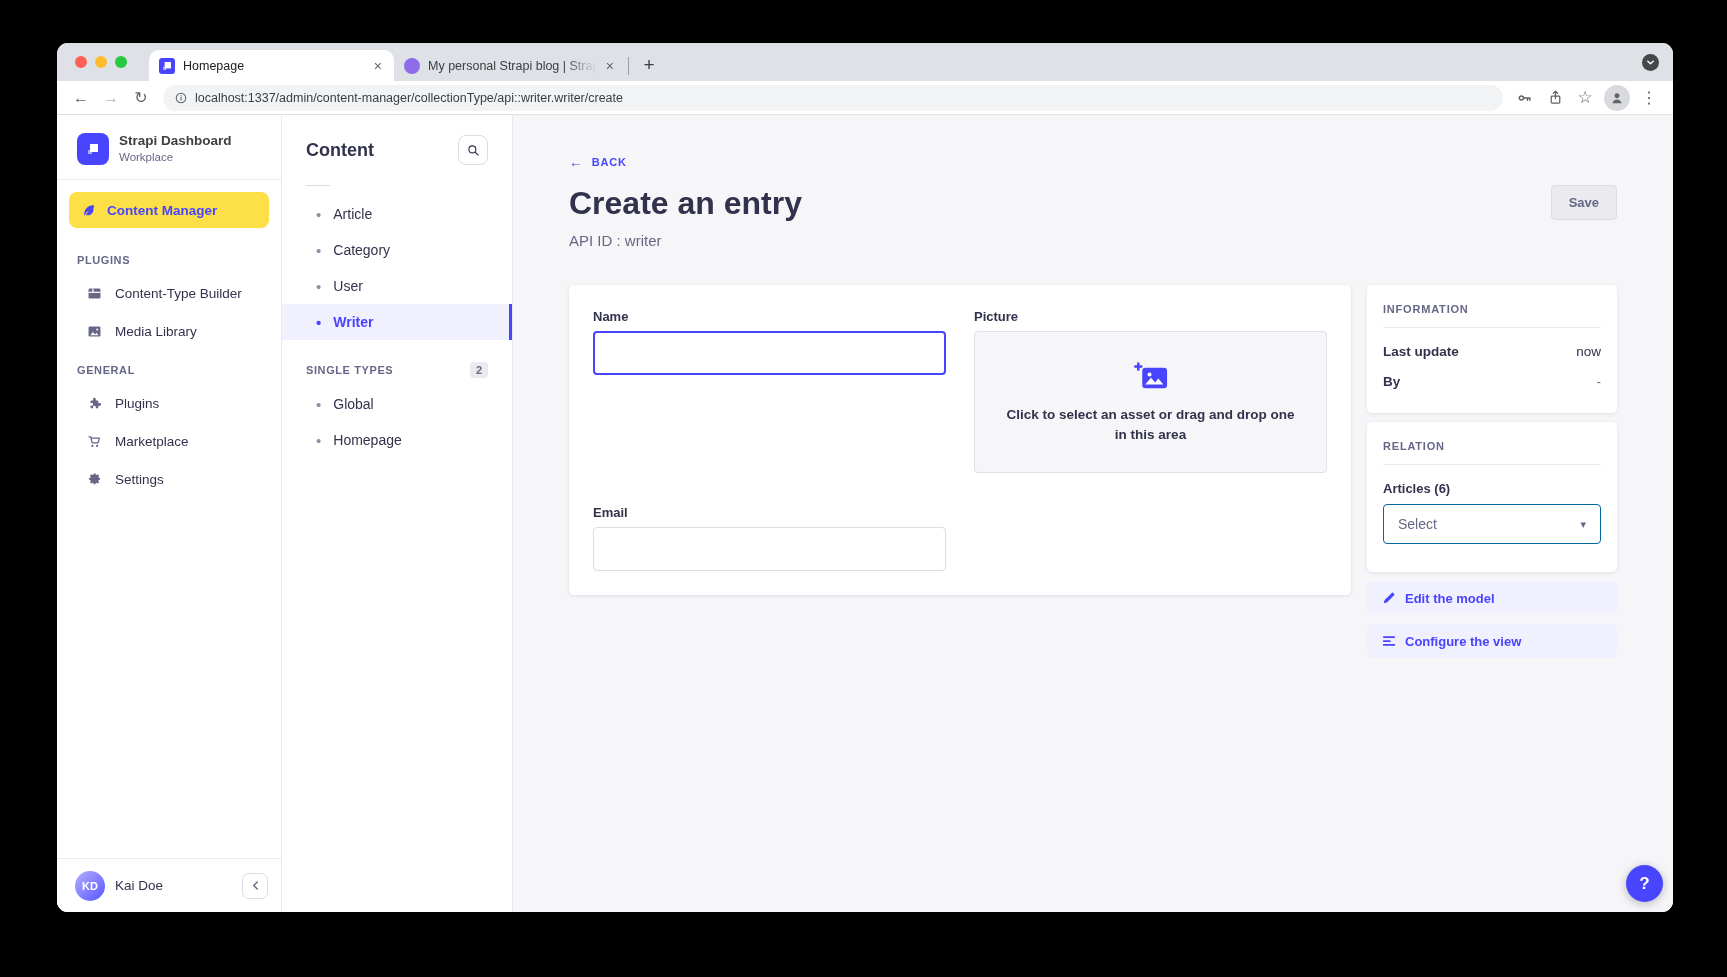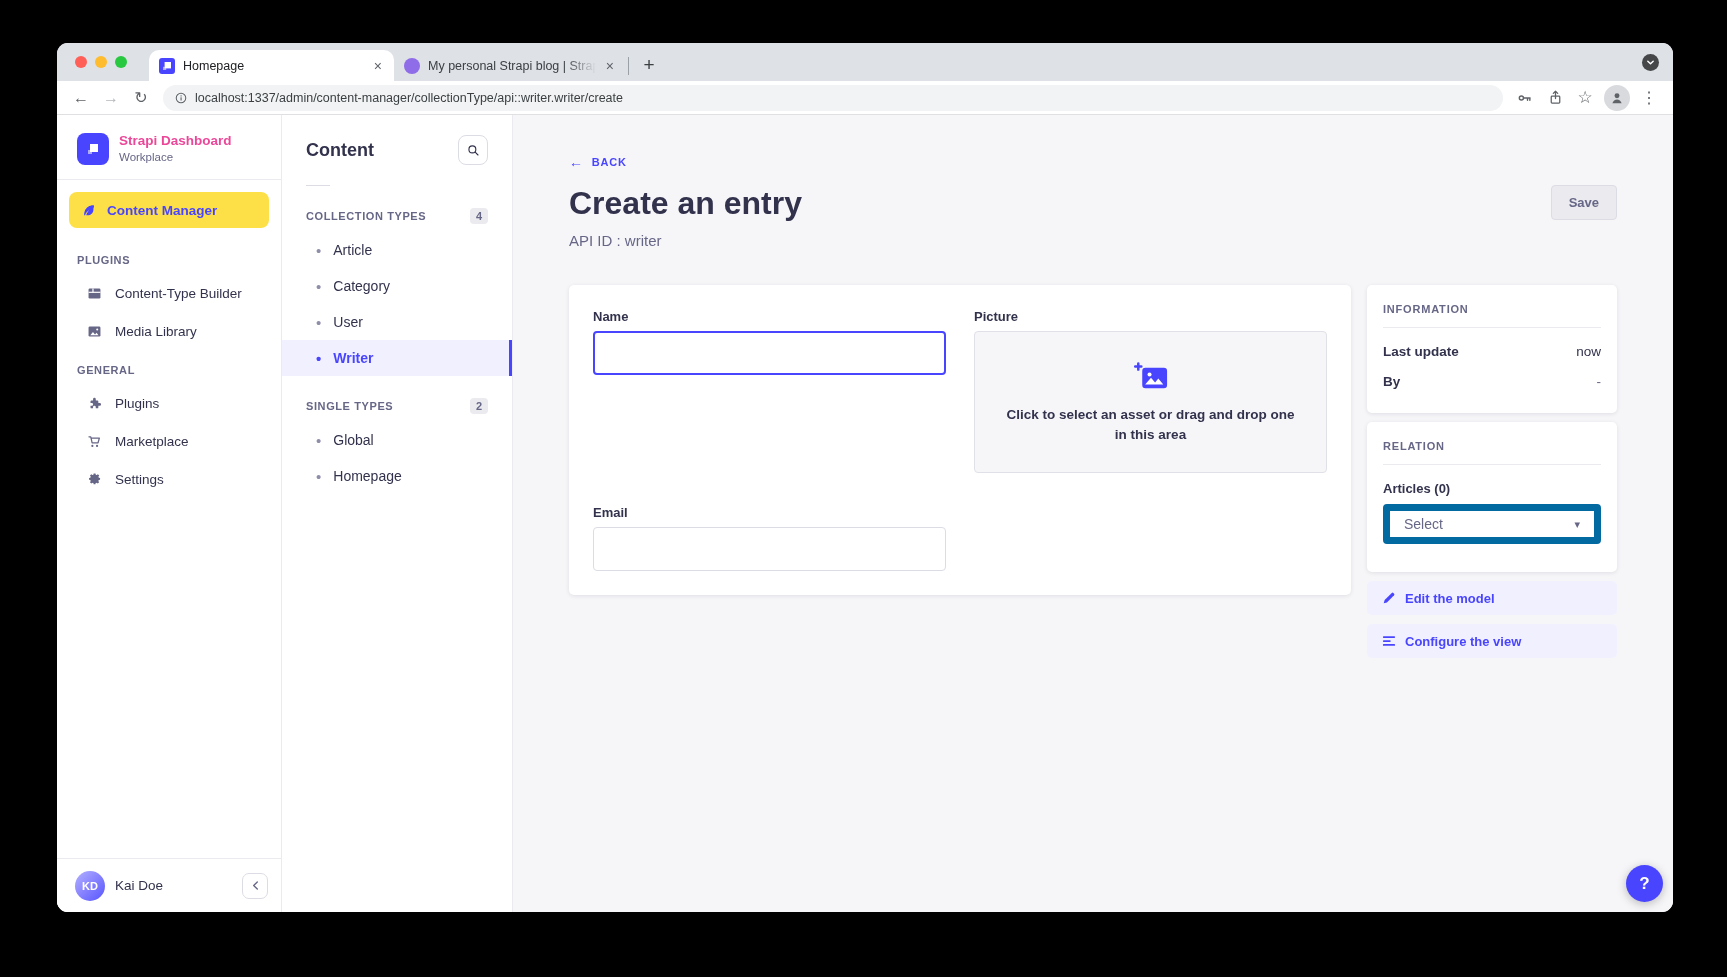--- a/index.html
+++ b/index.html
@@ -31,21 +31,21 @@
   .omnibox .url { font-size:12.5px; color:#3c4043; white-space:nowrap; }
   .avatar-chrome { width:26px; height:26px; border-radius:50%; background:#d8dade; display:flex; align-items:center; justify-content:center; margin:0 3px; }
 
   
   .app { flex:1; display:flex; min-height:0; background:#f6f6f9; }
 
   
   .nav { width:225px; background:#fff; border-right:1px solid #eaeaef; display:flex; flex-direction:column; flex:0 0 auto; }
   .brand { display:flex; gap:10px; padding:18px 20px 14px; align-items:flex-start; }
   .brand-logo { width:32px; height:32px; border-radius:8px; background:#4945ff; flex:0 0 auto; display:flex; align-items:center; justify-content:center; }
-  .brand-name { font-size:13.5px; font-weight:bold; color:#ec4899; line-height:1.2; }
+  .brand-name { font-size:13.5px; font-weight:bold; color:#404040; line-height:1.2; }
   .brand-sub { font-size:11.5px; color:#666687; margin-top:2px; }
   .nav-divider { border:none; border-top:1px solid #eaeaef; }
   .cm-item { margin:12px; height:36px; border-radius:8px; background:#fde047; color:#4945ff; display:flex; align-items:center; gap:10px; padding:0 10px; font-size:13.5px; font-weight:bold; }
   .nav-section { padding:14px 20px 8px; font-size:11px; font-weight:bold; letter-spacing:.6px; color:#666687; }
   .nav-item { height:38px; padding:0 28px; display:flex; align-items:center; gap:12px; font-size:13.5px; color:#32324d; }
   .nav-item .ico, .cm-item .ico { width:18px; height:18px; display:flex; align-items:center; justify-content:center; flex:0 0 auto; font-size:16px; color:#666687; }
   .nav-spacer { flex:1; }
   .user-row { border-top:1px solid #eaeaef; height:54px; display:flex; align-items:center; gap:10px; padding:0 13px 0 18px; }
   .user-avatar { width:30px; height:30px; border-radius:50%; background:linear-gradient(135deg,#b3b0ff 0%,#5854ff 100%); color:#fff; font-size:11px; font-weight:bold; display:flex; align-items:center; justify-content:center; }
   .user-name { font-size:13.5px; color:#32324d; }
@@ -85,21 +85,21 @@
 
   .right-col { width:250px; flex:0 0 auto; display:flex; flex-direction:column; gap:9px; }
   .panel { background:#fff; border-radius:5px; box-shadow:0 1px 4px rgba(33,33,52,.1); padding:18px 16px 22px; }
   .panel-title { font-size:11px; font-weight:bold; letter-spacing:.8px; color:#666687; }
   .panel-divider { border:none; border-top:1px solid #eaeaef; margin:12px 0 16px; }
   .kv-row { display:flex; justify-content:space-between; align-items:center; margin-bottom:15px;text-align:right; }
   .kv-row:last-child { margin-bottom:2px; }
   .kv-label { font-size:13.5px; font-weight:bold; color:#32324d; }
   .kv-value { font-size:13.5px; color:#32324d; }
   .rel-label { font-size:13px; font-weight:bold; color:#32324d; margin-bottom:8px; }
-  .select-box { height:40px; border:7px solid #0369a1; border-radius:4px; background:#fff; display:flex; align-items:center; justify-content:space-between; padding:0 14px; margin-bottom:6px; }
+  .select-box { height:40px; border:1px solid #0369a1; border-radius:4px; background:#fff; display:flex; align-items:center; justify-content:space-between; padding:0 14px; margin-bottom:6px; }
   .select-text { font-size:14px; color:#666687; }
   .select-caret { font-size:11px; color:#666687; }
   .side-action { height:34px; background:#f0f0ff; border-radius:5px; display:flex; align-items:center; gap:9px; padding:0 15px; color:#4945ff; font-size:13px; font-weight:bold; }
   .help-fab { position:absolute; right:10px; bottom:10px; width:37px; height:37px; border-radius:50%; background:#4945ff; color:#fff; font-size:17px; font-weight:bold; display:flex; align-items:center; justify-content:center; box-shadow:0 2px 10px rgba(0,0,0,.25); }
 </style>
 </head>
 <body>
 
 <div class="window">
 
@@ -258,24 +258,20 @@
       <div class="subnav-head">
         <div class="subnav-title">Content</div>
         <div class="search-btn">
           <svg width="15" height="15" viewBox="0 0 20 20">
               <circle cx="8.5" cy="8.5" r="4.6" fill="none" stroke="#32324d" stroke-width="1.5"></circle>
               <line x1="12.2" y1="12.2" x2="16" y2="16" stroke="#32324d" stroke-width="1.5" stroke-linecap="round"></line>
             </svg>
         </div>
       </div>
       <hr class="mini-divider">
-      <div class="group-head">
-        <span class="group-label">COLLECTION TYPES</span>
-        <span class="group-badge">4</span>
-      </div>
       <div class="sub-item">
         <span class="dot">•</span>
         <span>Article</span>
       </div>
       <div class="sub-item">
         <span class="dot">•</span>
         <span>Category</span>
       </div>
       <div class="sub-item">
         <span class="dot">•</span>
@@ -349,21 +345,21 @@
             </div>
             <div class="kv-row">
               <span class="kv-label">By</span>
               <span class="kv-value" style="color:#666687">-</span>
             </div>
           </div>
 
           <div class="panel">
             <div class="panel-title">RELATION</div>
             <hr class="panel-divider">
-            <div class="rel-label">Articles (0)</div>
+            <div class="rel-label">Articles (6)</div>
             <div class="select-box">
               <span class="select-text">Select</span>
               <span class="select-caret">▾</span>
             </div>
           </div>
 
           <div class="side-action">
             <svg width="14" height="14" viewBox="0 0 16 16">
                 <path d="M2 14l1-3.6 8.2-8.2a1.3 1.3 0 0 1 1.8 0l.8.8a1.3 1.3 0 0 1 0 1.8L5.6 13z" fill="#4945ff"></path>
               </svg>

